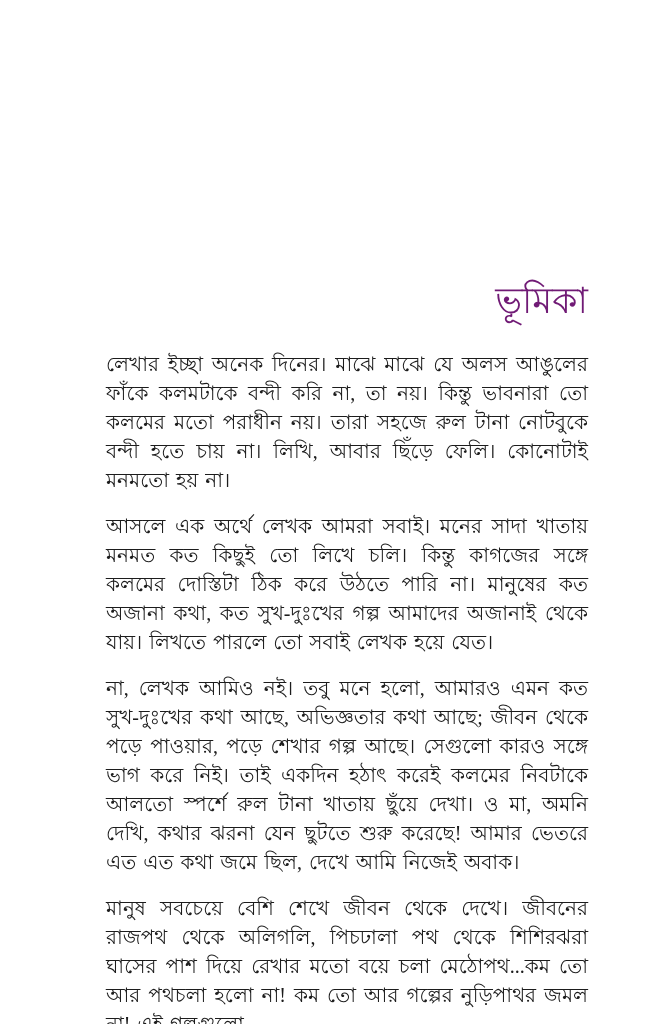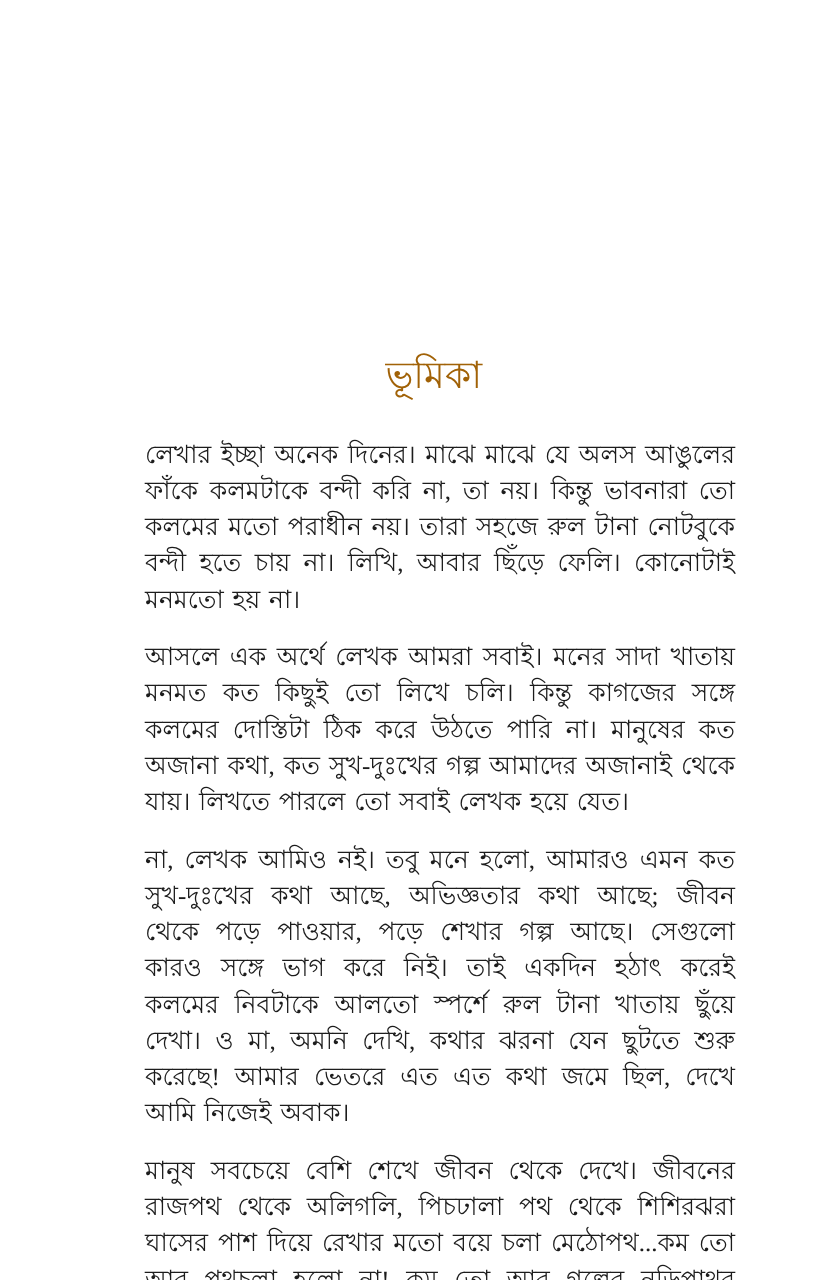--- a/index.html
+++ b/index.html
@@ -18,28 +18,28 @@
   }
   .content {
     position: absolute;
     left: 106px;
     top: 282px;
     width: 482px;
   }
   .chapter-title {
     margin: 0 0 30px 0;
     padding: 0;
-    font-size: 30px;
+    font-size: 36px;
     line-height: 38px;
     font-weight: normal;
-    text-align: center;
-    color: #a16207;
+    text-align: right;
+    color: #701a75;
   }
   .para {
-    margin: 0 0 17px 10px;
+    margin: 0 0 17px 0;
     padding: 0;
     font-size: 20px;
     line-height: 29px;
     text-align: justify;
     text-justify: inter-word;
     word-spacing: 2px;
     color: #1c1c1c;
   }
   .para:last-child {
     margin-bottom: 0;

